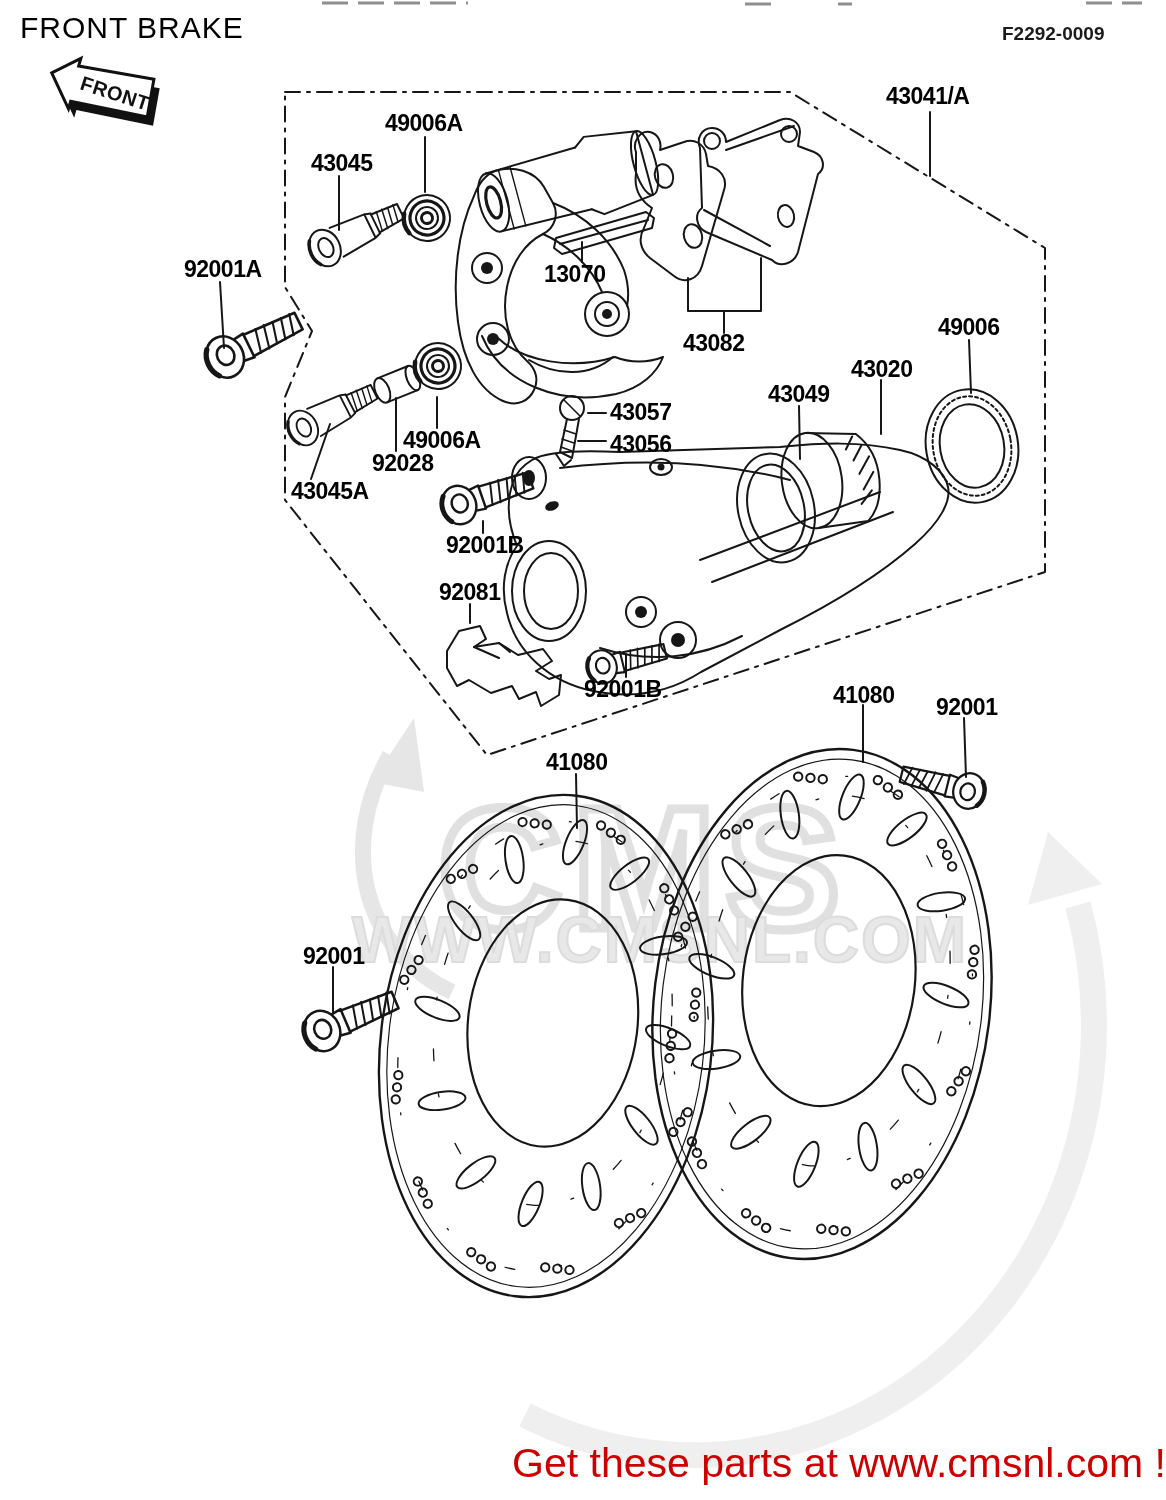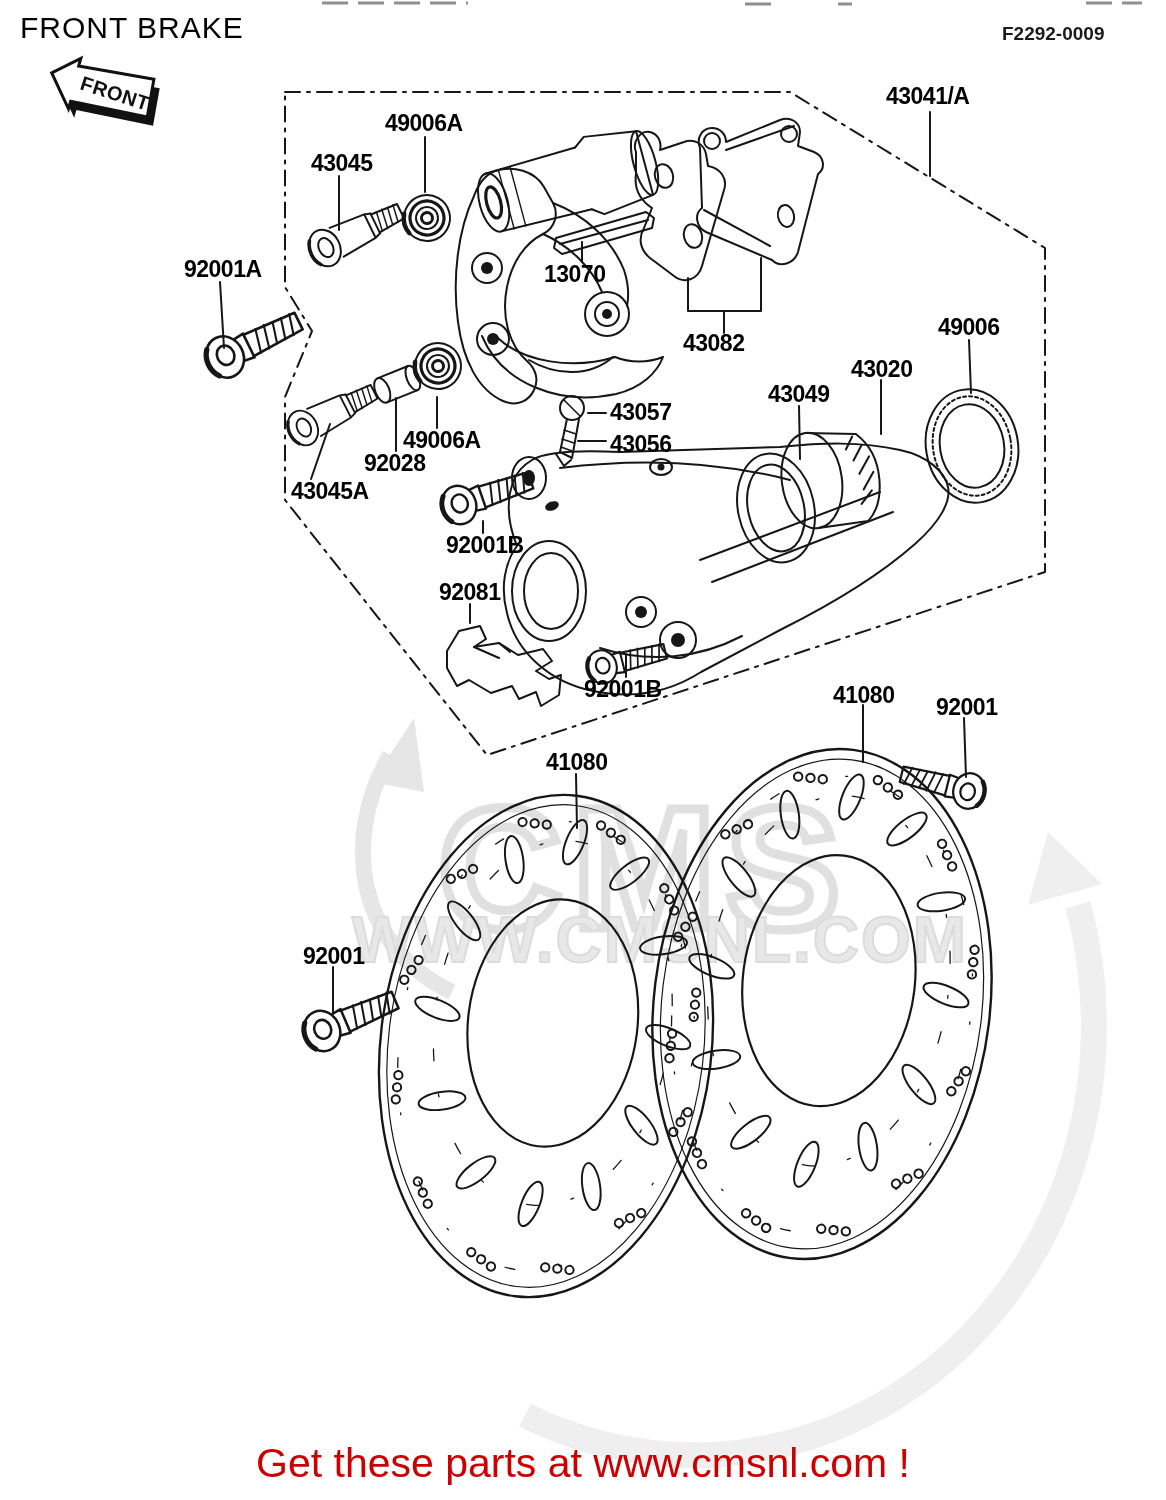--- a/index.html
+++ b/index.html
@@ -5,21 +5,21 @@
   html,body{margin:0;padding:0;background:#fff;}
   #stage{position:relative;width:1166px;height:1500px;background:#ffffff;overflow:hidden;
          font-family:"Liberation Sans",sans-serif;}
   #art{position:absolute;left:0;top:0;}
   .ln{stroke:#161616;fill:none;stroke-width:2;stroke-linecap:round;stroke-linejoin:round;}
   .plabel{position:absolute;font:700 23px/1.05 "Liberation Sans",sans-serif;color:#000;
           letter-spacing:-0.5px;white-space:nowrap;text-align:right;}
   #page-title{position:absolute;left:20px;top:13px;font:400 30px/1 "Liberation Sans",sans-serif;
           color:#000000;letter-spacing:1px;}
   #fig-code{position:absolute;left:1002px;top:4px;font:600 19px/1 "Liberation Sans",sans-serif;color:#1b1b1b;margin-top:20px;}
-  #footer-link{position:absolute;left:0;right:0;top:1441px;text-align:center;
+  #footer-link{position:absolute;left:0;right:0;top:1441px;text-align:right;
           font:400 41px/1.1 "Liberation Sans",sans-serif;color:#cc0000;}
   .wm-cms{font:700 172px/1 "Liberation Sans",sans-serif;}
   .wm-url{font:700 64px/1 "Liberation Sans",sans-serif;}
 </style>
 </head>
 <body>
 
 <div id="stage">
 
   <svg id="art" width="1166" height="1500" viewBox="0 0 1166 1500">
@@ -258,21 +258,21 @@
   <div class="plabel" style="left:311px;top:151px">43045</div>
   <div class="plabel" style="left:184px;top:257px">92001A</div>
   <div class="plabel" style="left:544px;top:262px">13070</div>
   <div class="plabel" style="left:683px;top:331px">43082</div>
   <div class="plabel" style="left:938px;top:315px">49006</div>
   <div class="plabel" style="left:851px;top:357px">43020</div>
   <div class="plabel" style="left:768px;top:382px">43049</div>
   <div class="plabel" style="left:610px;top:400px">43057</div>
   <div class="plabel" style="left:610px;top:432px">43056</div>
   <div class="plabel" style="left:403px;top:428px">49006A</div>
-  <div class="plabel" style="left:364px;top:451px">92028</div>
+  <div class="plabel" style="left:372px;top:451px">92028</div>
   <div class="plabel" style="left:291px;top:479px">43045A</div>
   <div class="plabel" style="left:446px;top:533px">92001B</div>
   <div class="plabel" style="left:439px;top:580px">92081</div>
   <div class="plabel" style="left:584px;top:677px">92001B</div>
   <div class="plabel" style="left:833px;top:683px">41080</div>
   <div class="plabel" style="left:936px;top:695px">92001</div>
   <div class="plabel" style="left:546px;top:750px">41080</div>
   <div class="plabel" style="left:303px;top:944px">92001</div>
 
   <div id="footer-link">Get these parts at www.cmsnl.com !</div>

